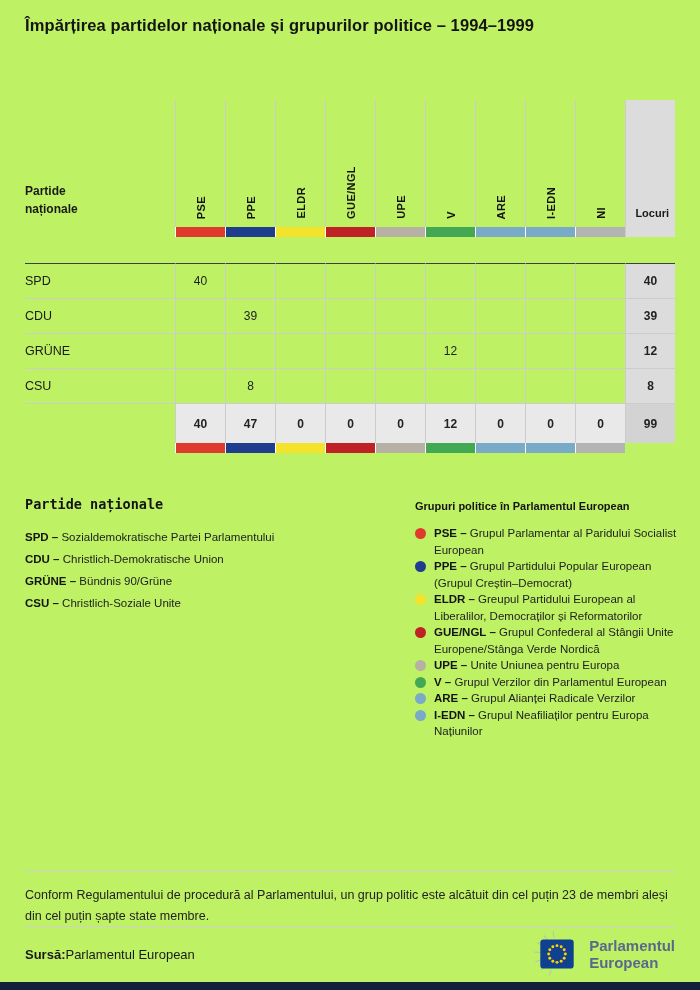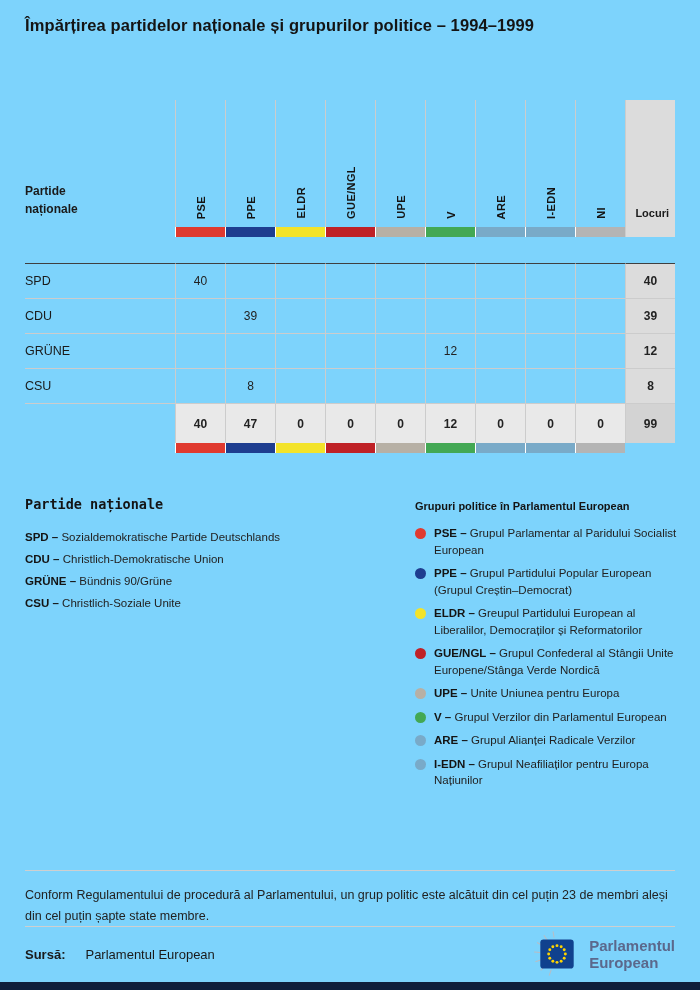--- a/index.html
+++ b/index.html
@@ -1,16 +1,16 @@
 <!DOCTYPE html>
 <html><head>
 <meta charset="utf-8">
 <style>
   html,body{margin:0;padding:0;background:#ffffff;}
-  .page{position:relative;width:700px;height:990px;background:#7dd3fc;overflow:hidden;
+  .page{position:relative;width:700px;height:990px;background:#bef264;overflow:hidden;
         font-family:"Liberation Sans",sans-serif;color:#1a1a1a;}
 
   .title{position:absolute;top:16px;left:25px;margin:0;font-size:16.5px;font-weight:700;color:#141414;letter-spacing:.1px;}
   .subtitle{position:absolute;top:44px;left:27px;font-size:15px;color:#3a3a3a;}
 
   
   .seats-table{position:absolute;top:100px;left:25px;width:650px;display:grid;
                grid-template-columns:150px repeat(9,50px) 50px;}
   .cell{box-sizing:border-box;}
   .ph{height:127px;display:flex;align-items:flex-end;padding-bottom:8px;
@@ -35,33 +35,33 @@
 
   
   .legend-left{position:absolute;top:496px;left:25px;width:370px;}
   .ll-title{font-family:"DejaVu Sans Mono",monospace;font-size:13.5px;font-weight:700;color:#141414;}
   .pl-list{margin-top:14px;}
   .pl-item{font-size:11.5px;line-height:22px;color:#222;}
   .pl-item b{color:#141414;}
 
   .legend-right{position:absolute;top:500px;left:415px;width:265px;}
   .lr-title{font-size:11px;font-weight:700;color:#141414;}
-  .gl-list{margin-top:13px;display:flex;flex-direction:column;gap:7px;}
+  .gl-list{margin-top:13px;display:flex;flex-direction:column;}
   .gl-item{display:flex;align-items:flex-start;}
   .dot{width:11px;height:11px;border-radius:50%;flex-shrink:0;margin-top:3px;margin-right:8px;}
   .gl-text{font-size:11.5px;line-height:16.5px;color:#222;width:246px;}
   .gl-text b{color:#141414;}
 
   
   .note{position:absolute;top:870px;left:25px;width:650px;border-top:1px solid #cfcfcf;
         padding-top:14px;font-size:12.5px;line-height:1.65;color:#222;}
   .source-bar{position:absolute;top:926px;left:25px;width:650px;height:54px;
               border-top:1px solid #cfcfcf;display:flex;justify-content:space-between;align-items:center;}
   .source{font-size:13px;color:#1a1a1a;}
-  .source span{margin-left:20px;}
+  .source span{margin-left:0;}
   .ep-logo{display:flex;align-items:center;gap:8px;}
   .ep-text{font-size:15px;font-weight:700;line-height:17px;}
   .bottom-bar{position:absolute;left:0;bottom:0;width:700px;height:8px;}
 </style>
 </head>
 <body>
 
 <div class="page">
 
   <h1 class="title">Împărțirea partidelor naționale și grupurilor politice – 1994–1999</h1>
@@ -172,21 +172,21 @@
       <div class="cell band" style="background: rgb(67, 168, 84);"></div>
       <div class="cell band" style="background: rgb(121, 170, 200);"></div>
       <div class="cell band" style="background: rgb(121, 170, 200);"></div>
       <div class="cell band" style="background: rgb(180, 180, 180);"></div>
       <div class="cell bsp"></div>
     </div>
 
   <div class="legend-left">
     <div class="ll-title">Partide naționale</div>
     <div class="pl-list">
-        <div class="pl-item"><b>SPD – </b><span>Sozialdemokratische Partide Deutschlands</span></div>
+        <div class="pl-item"><b>SPD – </b><span>Sozialdemokratische Partei Parlamentului</span></div>
         <div class="pl-item"><b>CDU – </b><span>Christlich-Demokratische Union</span></div>
         <div class="pl-item"><b>GRÜNE – </b><span>Bündnis 90/Grüne</span></div>
         <div class="pl-item"><b>CSU – </b><span>Christlich-Soziale Unite</span></div>
       </div>
   </div>
 
   <div class="legend-right">
     <div class="lr-title">Grupuri politice în Parlamentul European</div>
     <div class="gl-list">
         <div class="gl-item">

